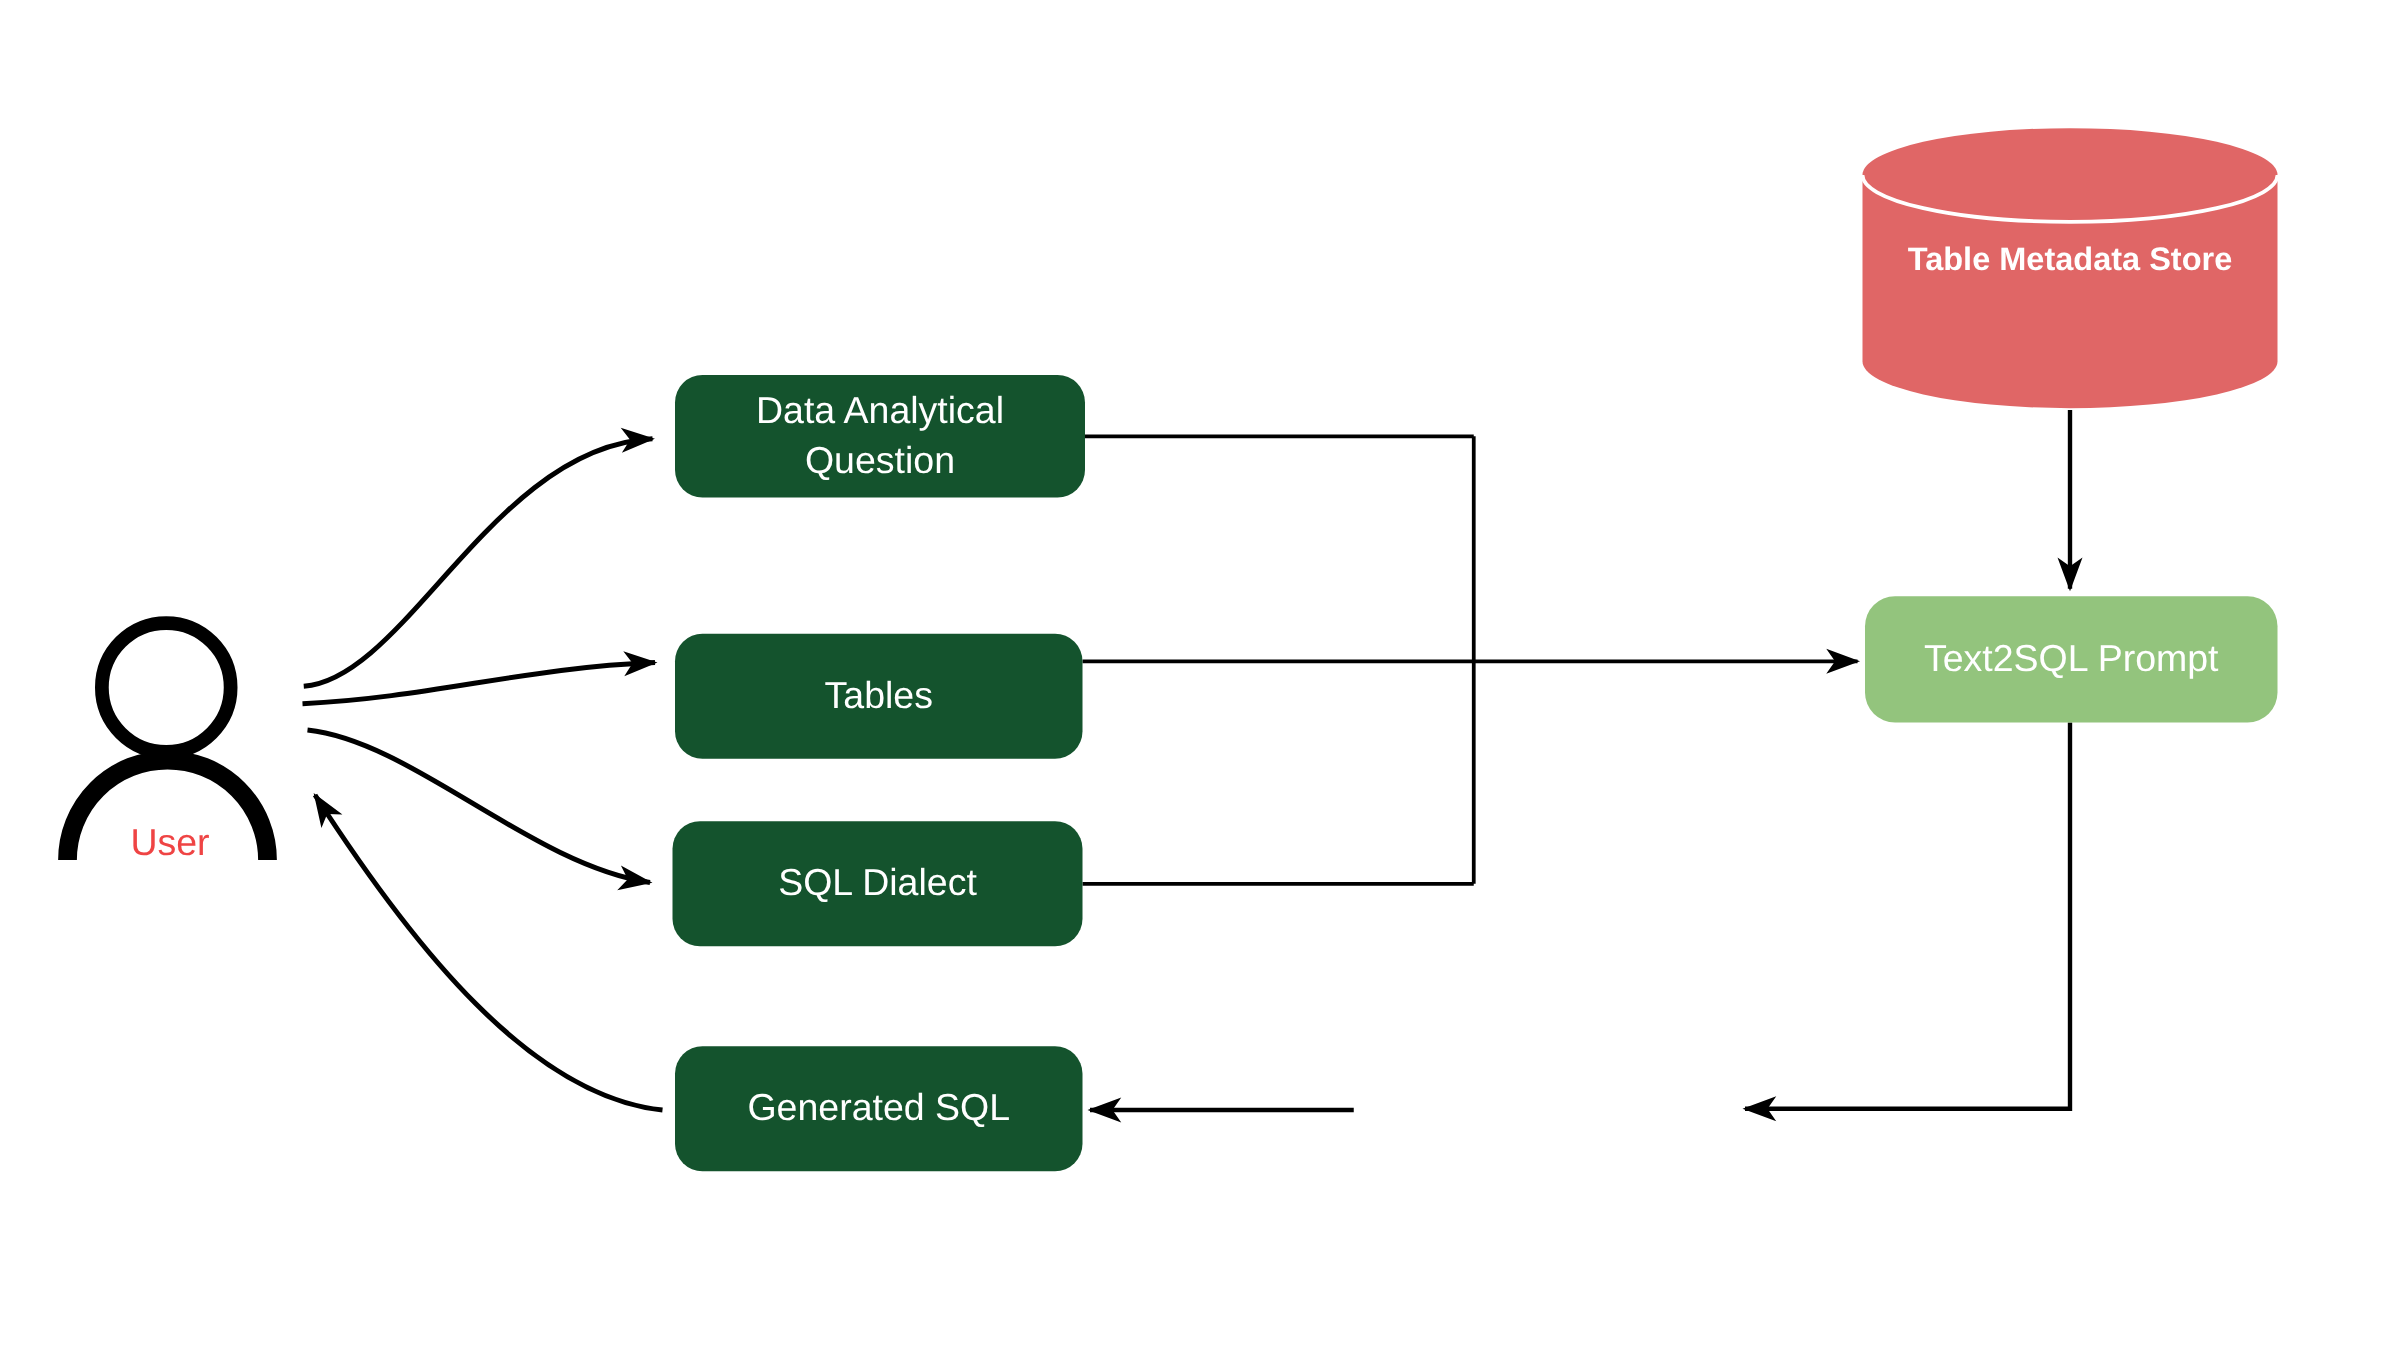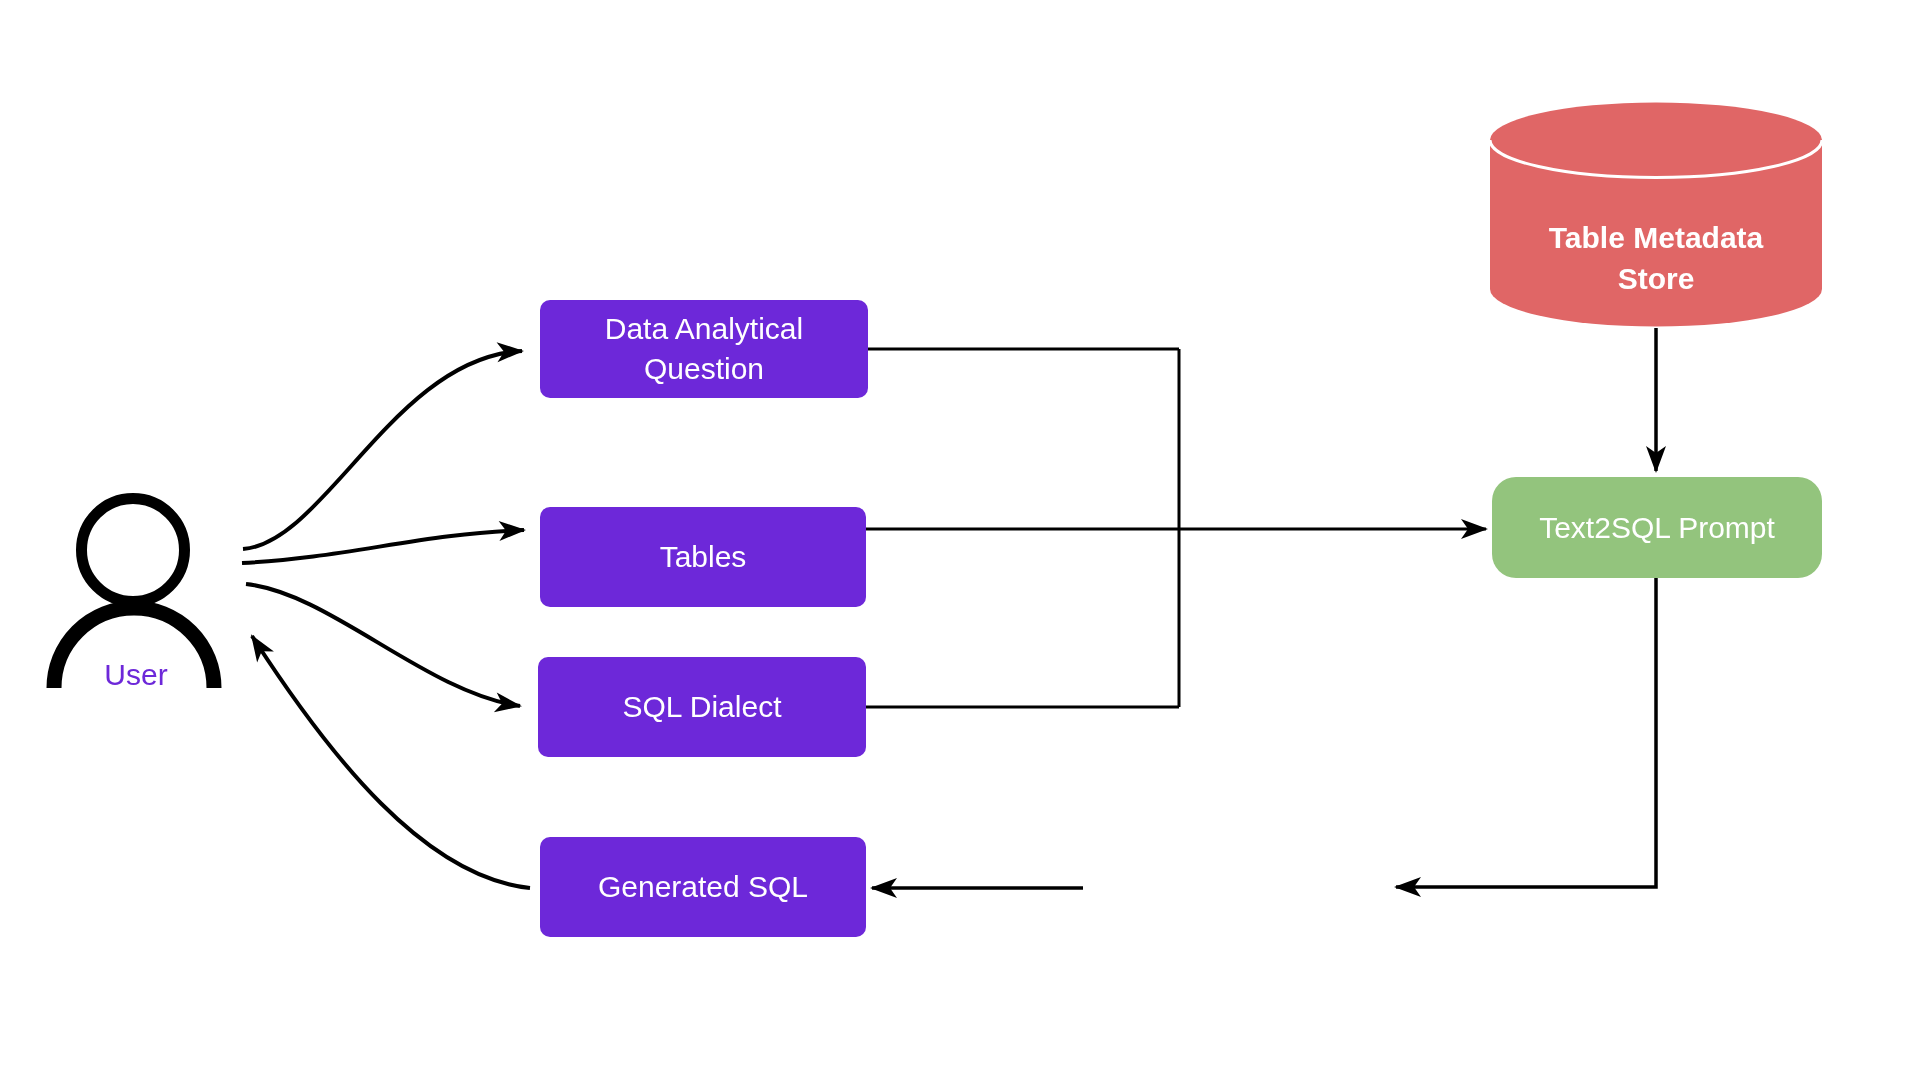--- a/index.html
+++ b/index.html
@@ -17,46 +17,45 @@
     display: flex;
     align-items: center;
     justify-content: center;
     text-align: center;
     color: #ffffff;
     font-size: 30px;
     line-height: 1.32;
     box-sizing: border-box;
     padding: 0 18px;
   }
-  .gray  { background: #6d28d9; border-radius: 10px; }
+  .gray  { background: #14532d; border-radius: 22px; }
   .green { background: #93c47d; border-radius: 24px; }
   .blue  { background: #6d9eeb; border-radius: 30px; }
 
   #node-daq        { left: 540px;  top: 300px; width: 328px; height: 98px; }
   #node-tables     { left: 540px;  top: 480px; width: 326px; height: 100px; margin-top: 27px; }
   #node-dialect    { left: 538px;  top: 657px; width: 328px; height: 100px; }
   #node-gensql     { left: 540px;  top: 837px; width: 326px; height: 100px; }
   #node-prompt     { left: 1492px; top: 477px; width: 330px; height: 101px; }
   #node-llm        { left: 1083px; top: 830px; width: 307px; height: 115px; }
 
   #cylinder-label {
     position: absolute;
     left: 1526px; top: 190px; width: 260px;
     text-align: center;
     color: #ffffff;
-    font-size: 30px;
+    font-size: 26px;
     font-weight: bold;
     line-height: 1.35;
-    margin-top: 28px;
   }
   #user-label {
     position: absolute;
     left: 68px; top: 658px; width: 136px;
     text-align: center;
-    color: #6d28d9;
+    color: #ef4444;
     font-size: 30px;
   }
 </style>
 </head>
 <body>
 
 <div id="canvas">
 
   <svg id="wires" width="1920" height="1080" viewBox="0 0 1920 1080">
     <defs>

